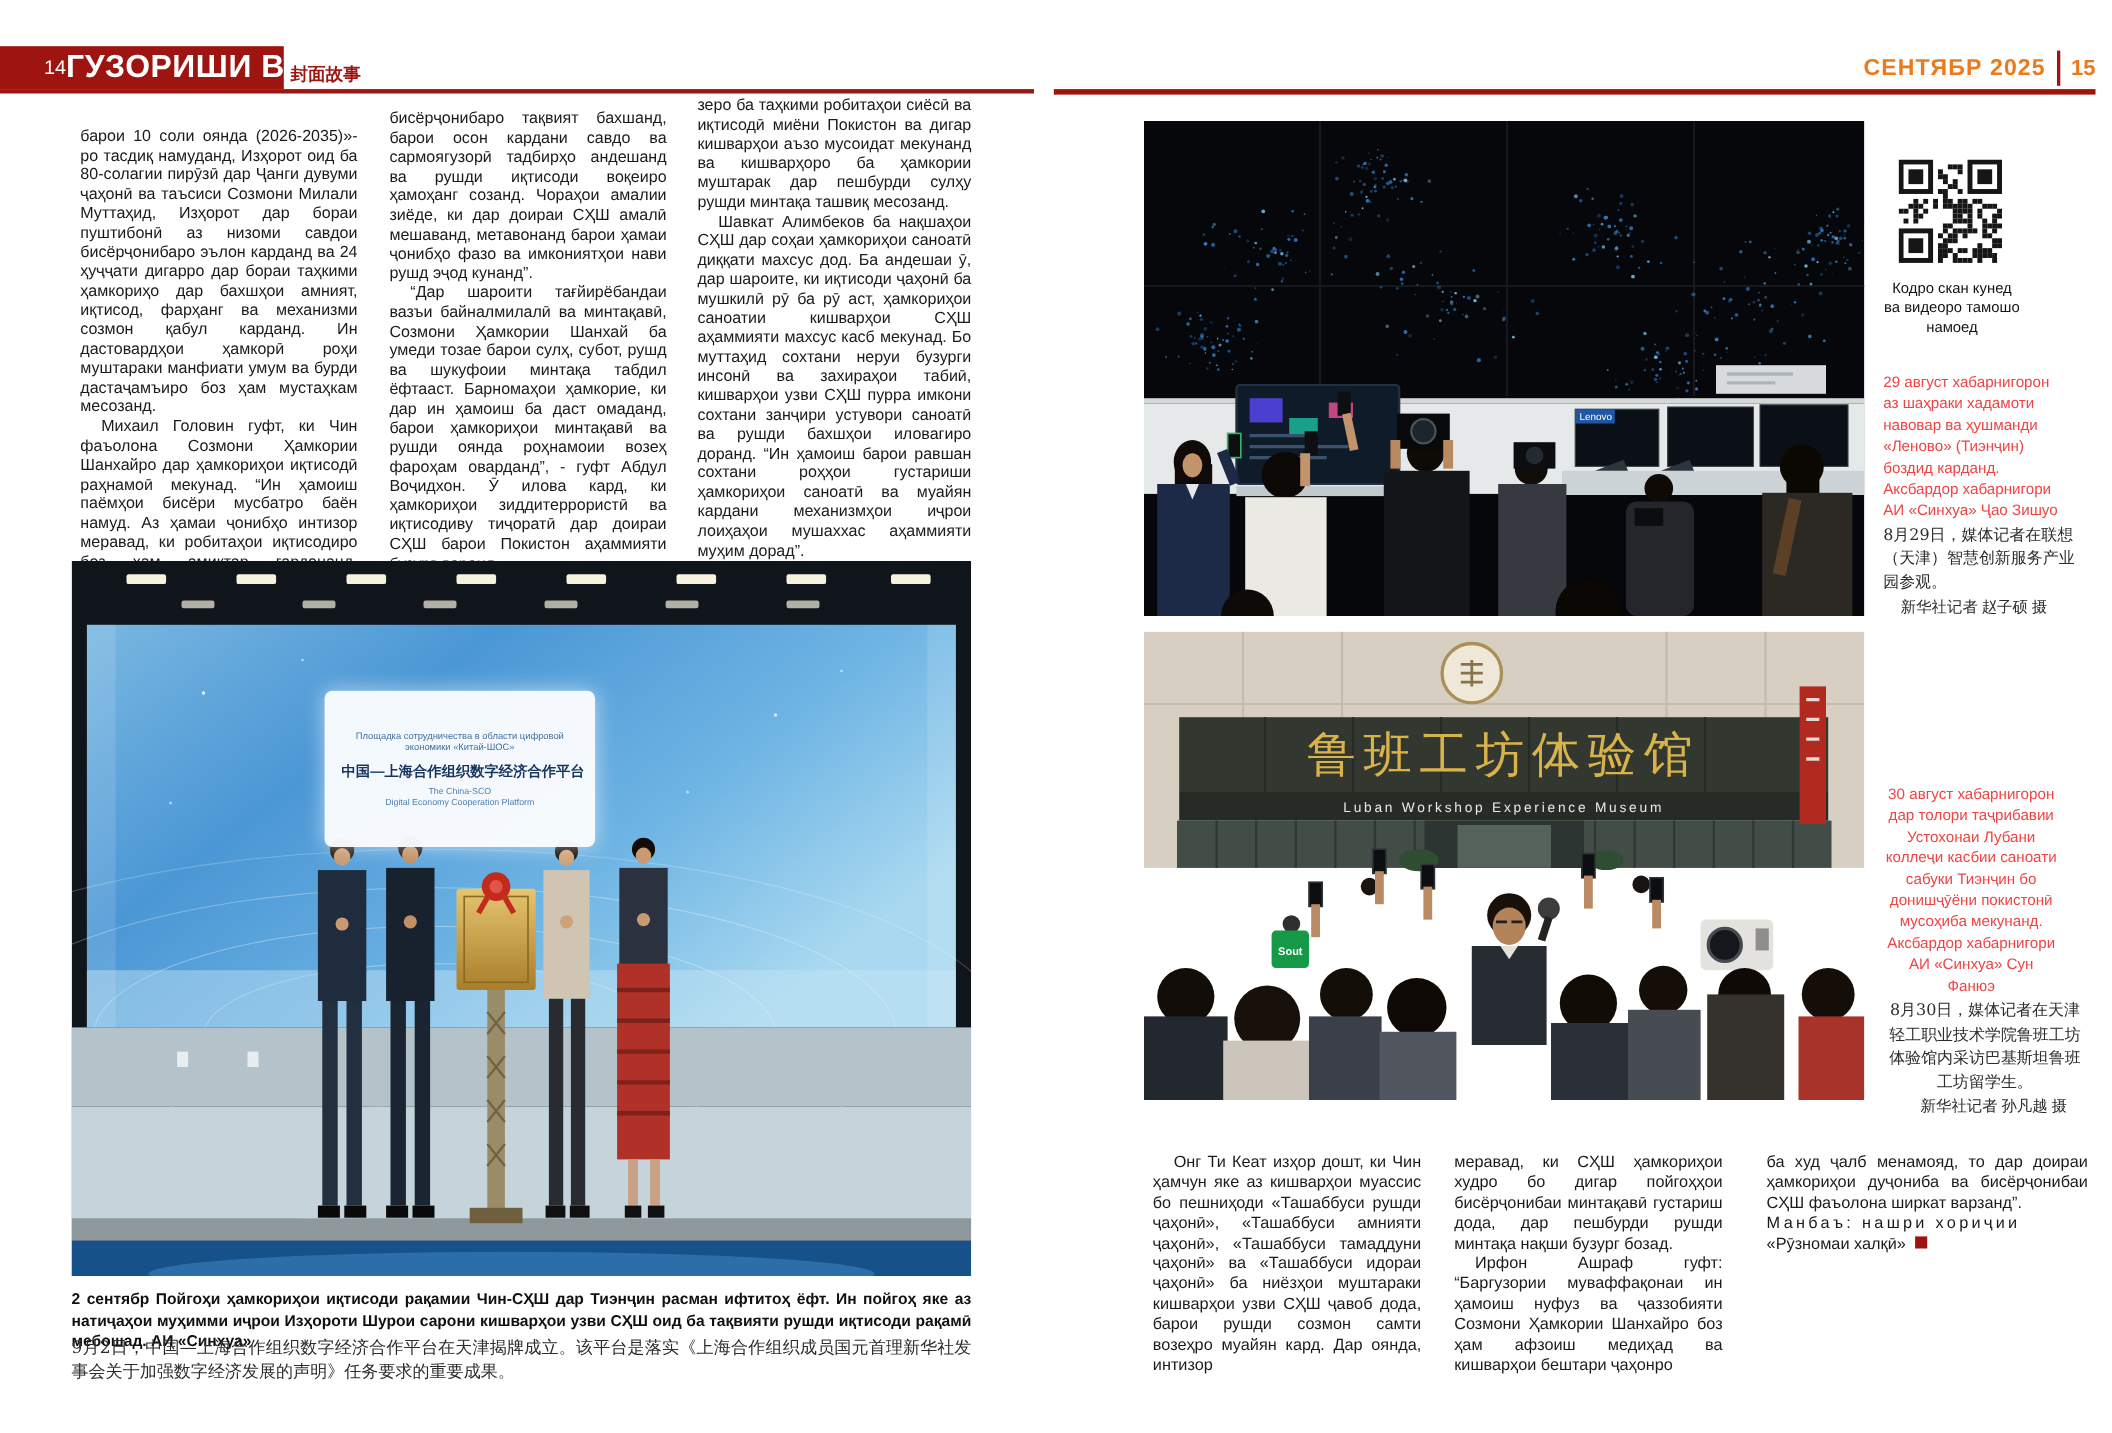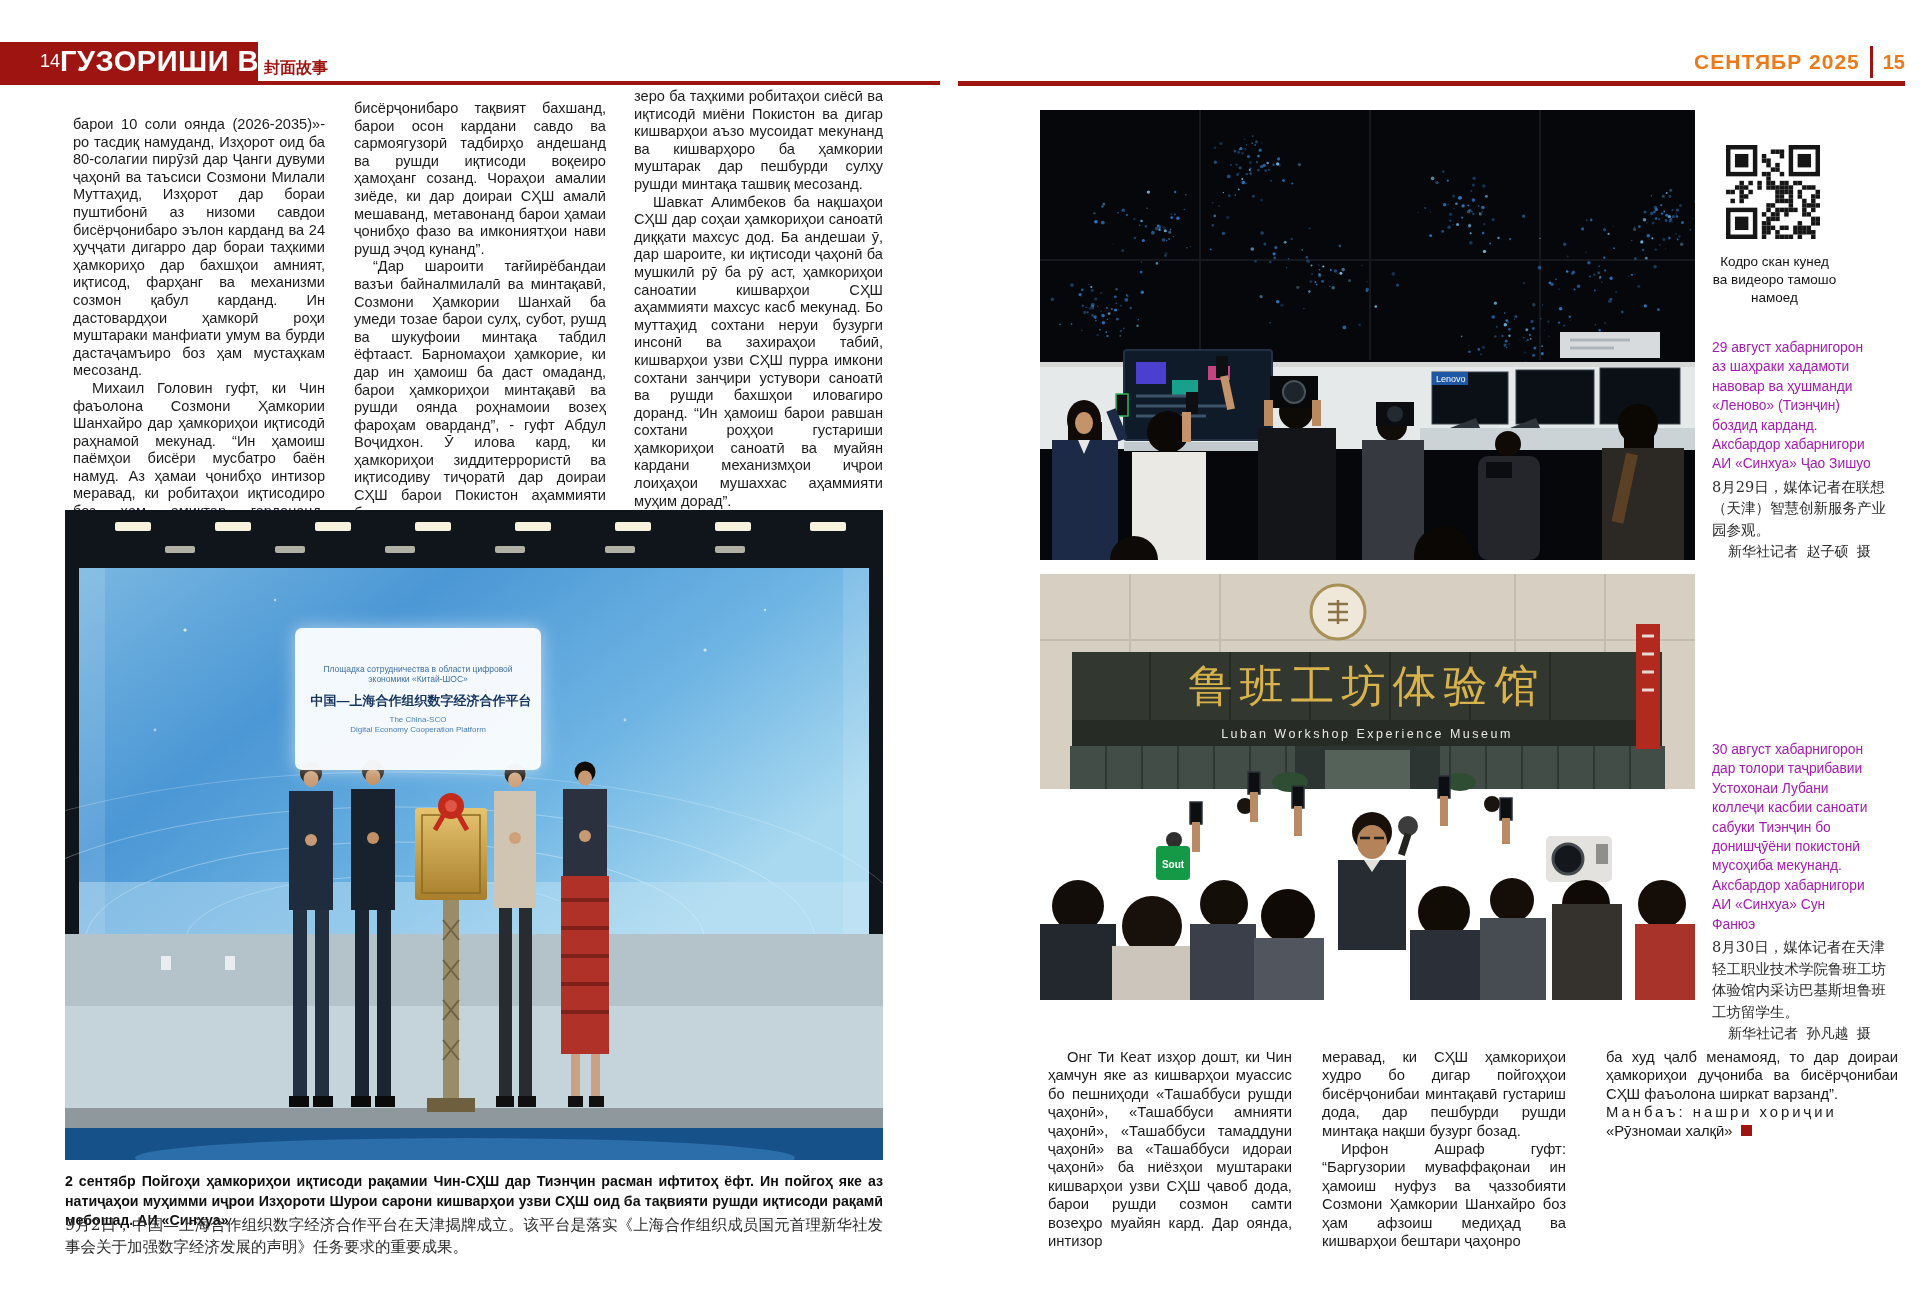--- a/index.html
+++ b/index.html
@@ -26,23 +26,23 @@
   .body-col{font-size:14.6px;line-height:17.6px;text-align:justify;color:#1b1b1b;}
   .body-col p{margin:0;}
   .body-col p.indent{text-indent:19px;}
   .rp-col{font-size:14.8px;line-height:18.4px;}
 
   
   .cap-tj{font-weight:bold;font-size:14.2px;line-height:19.5px;text-align:justify;color:#101010;}
   .cap-cn{font-family:"DejaVu Serif",serif;font-size:15.5px;line-height:22px;color:#2c2c2c;text-align:justify;}
   .cap-cn .credit{float:right;}
 
-  .side-tj{font-size:13.8px;line-height:19.4px;color:#a21caf;}
+  .side-tj{font-size:13.8px;line-height:19.4px;color:#ef4444;}
   .side-cn{font-family:"DejaVu Serif",serif;font-size:14.5px;line-height:21.5px;color:#2c2c2c;}
-  .side-credit{font-family:Liberation Mono, monospace;font-size:14px;color:#2c2c2c;padding-left:16px;margin-top:2px;}
+  .side-credit{font-family:Liberation Serif, serif;font-size:14px;color:#2c2c2c;padding-left:16px;margin-top:2px;}
   .qr-caption{font-size:13.5px;line-height:18px;text-align:center;color:#141414;}
 
   .source-line1{letter-spacing:3px;white-space:nowrap;}
   .source-line2{margin-top:4px;}
   .source-square{display:inline-block;width:11px;height:11px;background:var(--banner-red);margin-left:8px;}
 
   
   .photo{overflow:hidden;}
   .photo svg{display:block;width:100%;height:100%;}
 
@@ -966,21 +966,21 @@
       <rect x="76" y="80" width="4" height="4" fill="#161616"></rect>
     </svg>
   <div class="abs qr-caption" style="left:1712px;top:253px;width:125px;">Кодро скан кунед ва видеоро тамошо намоед</div>
 
   <div class="abs" style="left:1712px;top:338px;width:185px;">
     <div class="side-tj" style="width:160px;">29 август хабарнигорон аз шаҳраки хадамоти навовар ва ҳушманди «Леново» (Тиэнҷин) боздид карданд. Аксбардор хабарнигори АИ «Синхуа» Ҷао Зишуо</div>
     <div class="side-cn" style="margin-top:3px;">8月29日，媒体记者在联想（天津）智慧创新服务产业园参观。</div>
     <div class="side-credit">新华社记者 赵子硕 摄</div>
   </div>
 
-  <div class="abs" style="left:1712px;top:740px;width:185px;">
+  <div class="abs" style="left:1712px;top:712px;width:185px;text-align:center;">
     <div class="side-tj" style="width:160px;">30 август хабарнигорон дар толори таҷрибавии Устохонаи Лубани коллеҷи касбии саноати сабуки Тиэнҷин бо донишҷӯёни покистонӣ мусоҳиба мекунанд. Аксбардор хабарнигори АИ «Синхуа» Сун Фанюэ</div>
     <div class="side-cn" style="margin-top:3px;">8月30日，媒体记者在天津轻工职业技术学院鲁班工坊体验馆内采访巴基斯坦鲁班工坊留学生。</div>
     <div class="side-credit">新华社记者 孙凡越 摄</div>
   </div>
 
   <div class="abs body-col rp-col" style="left:1048px;top:1048px;width:244px;">
     <p class="indent">Онг Ти Кеат изҳор дошт, ки Чин ҳамчун яке аз кишварҳои муассис бо пешниҳоди «Ташаббуси рушди ҷаҳонӣ», «Ташаббуси амнияти ҷаҳонӣ», «Ташаббуси тамаддуни ҷаҳонӣ» ва «Ташаббуси идораи ҷаҳонӣ» ба ниёзҳои муштараки кишварҳои узви СҲШ ҷавоб дода, барои рушди созмон самти возеҳро муайян кард. Дар оянда, интизор</p>
   </div>
   <div class="abs body-col rp-col" style="left:1322px;top:1048px;width:244px;">
     <p>меравад, ки СҲШ ҳамкориҳои худро бо дигар пойгоҳҳои бисёрҷонибаи минтақавӣ густариш дода, дар пешбурди рушди минтақа нақши бузург бозад.</p>

